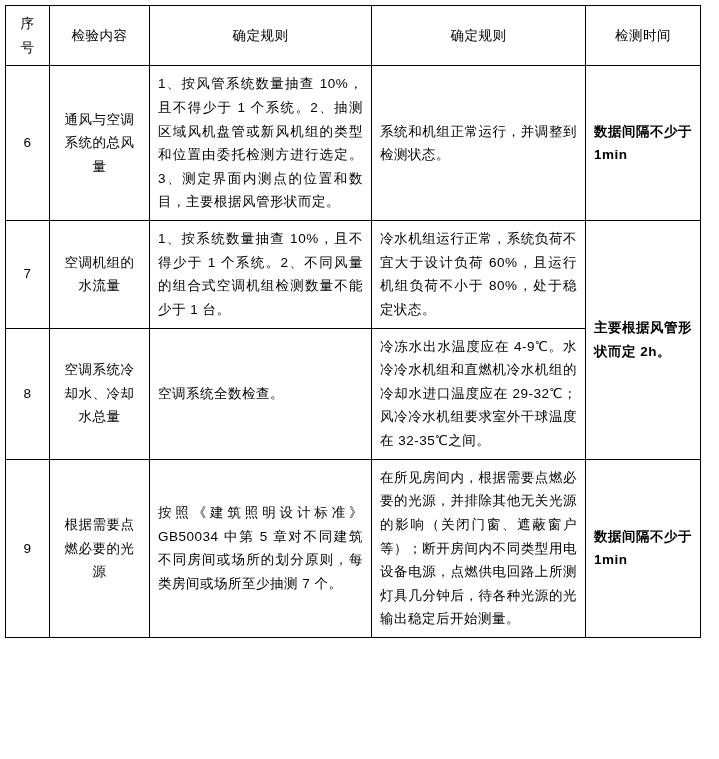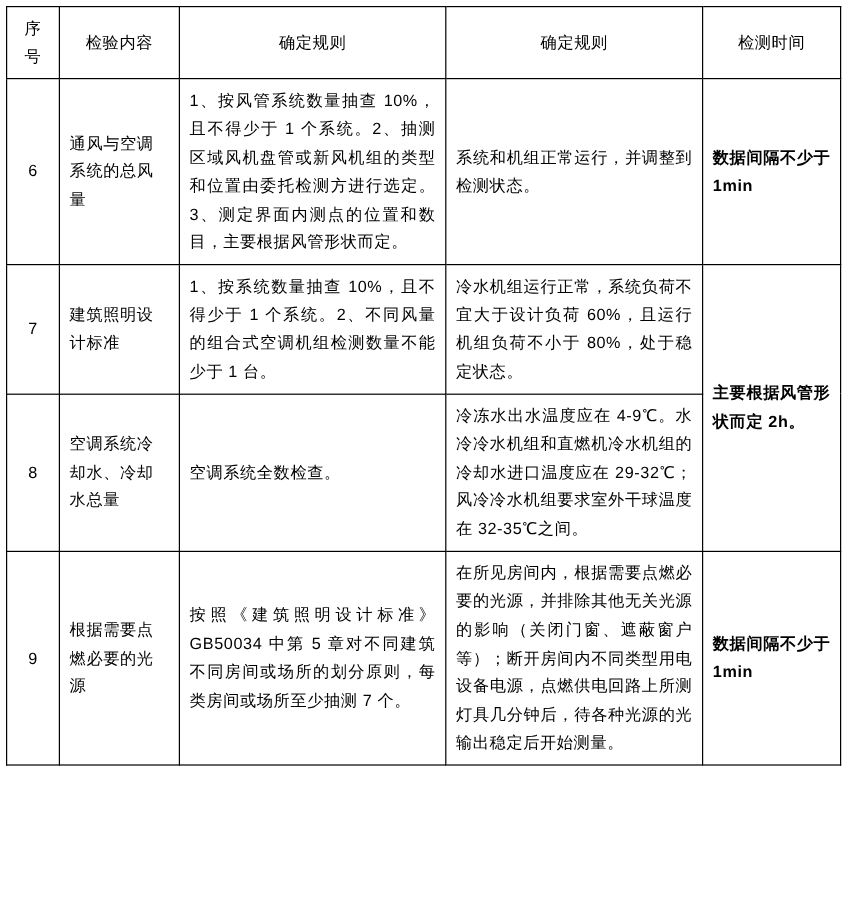--- a/index.html
+++ b/index.html
@@ -39,21 +39,21 @@
   .col-cond    { width: 214px; }
   .col-time    { width: 115px; }
 
   thead td, .header-cell {
     text-align: center;
     font-size: 14px;
     padding-top: 9px;
     padding-bottom: 9px;
   }
   .cell-no  { text-align: center; }
-  .cell-content { }
+  .cell-content { text-align: center; }
   .cell-rule { text-align: justify; }
   .cell-cond { text-align: justify; margin-left: 32px; }
   .cell-time { text-align: justify; text-align-last: left; font-weight: bold; }
 </style>
 </head>
 <body>
 
 <div class="page">
   <table class="inspection-table">
     <colgroup>
@@ -75,21 +75,21 @@
       <tr>
         <td class="cell-no">6</td>
         <td class="cell-content">通风与空调系统的总风量</td>
         <td class="cell-rule">1、按风管系统数量抽查 10%，且不得少于 1 个系统。2、抽测区域风机盘管或新风机组的类型和位置由委托检测方进行选定。3、测定界面内测点的位置和数目，主要根据风管形状而定。</td>
         <td class="cell-cond">系统和机组正常运行，并调整到检测状态。</td>
         <td class="cell-time">数据间隔不少于 1min</td>
       </tr>
 
       <tr>
         <td class="cell-no">7</td>
-        <td class="cell-content">建筑照明设计标准</td>
+        <td class="cell-content">空调机组的水流量</td>
         <td class="cell-rule">1、按系统数量抽查 10%，且不得少于 1 个系统。2、不同风量的组合式空调机组检测数量不能少于 1 台。</td>
         <td class="cell-cond">冷水机组运行正常，系统负荷不宜大于设计负荷 60%，且运行机组负荷不小于 80%，处于稳定状态。</td>
         <td class="cell-time" rowspan="2">主要根据风管形状而定 2h。</td>
       </tr>
 
       <tr>
         <td class="cell-no">8</td>
         <td class="cell-content">空调系统冷却水、冷却水总量</td>
         <td class="cell-rule">空调系统全数检查。</td>
         <td class="cell-cond">冷冻水出水温度应在 4-9℃。水冷冷水机组和直燃机冷水机组的冷却水进口温度应在 29-32℃；风冷冷水机组要求室外干球温度在 32-35℃之间。</td>

